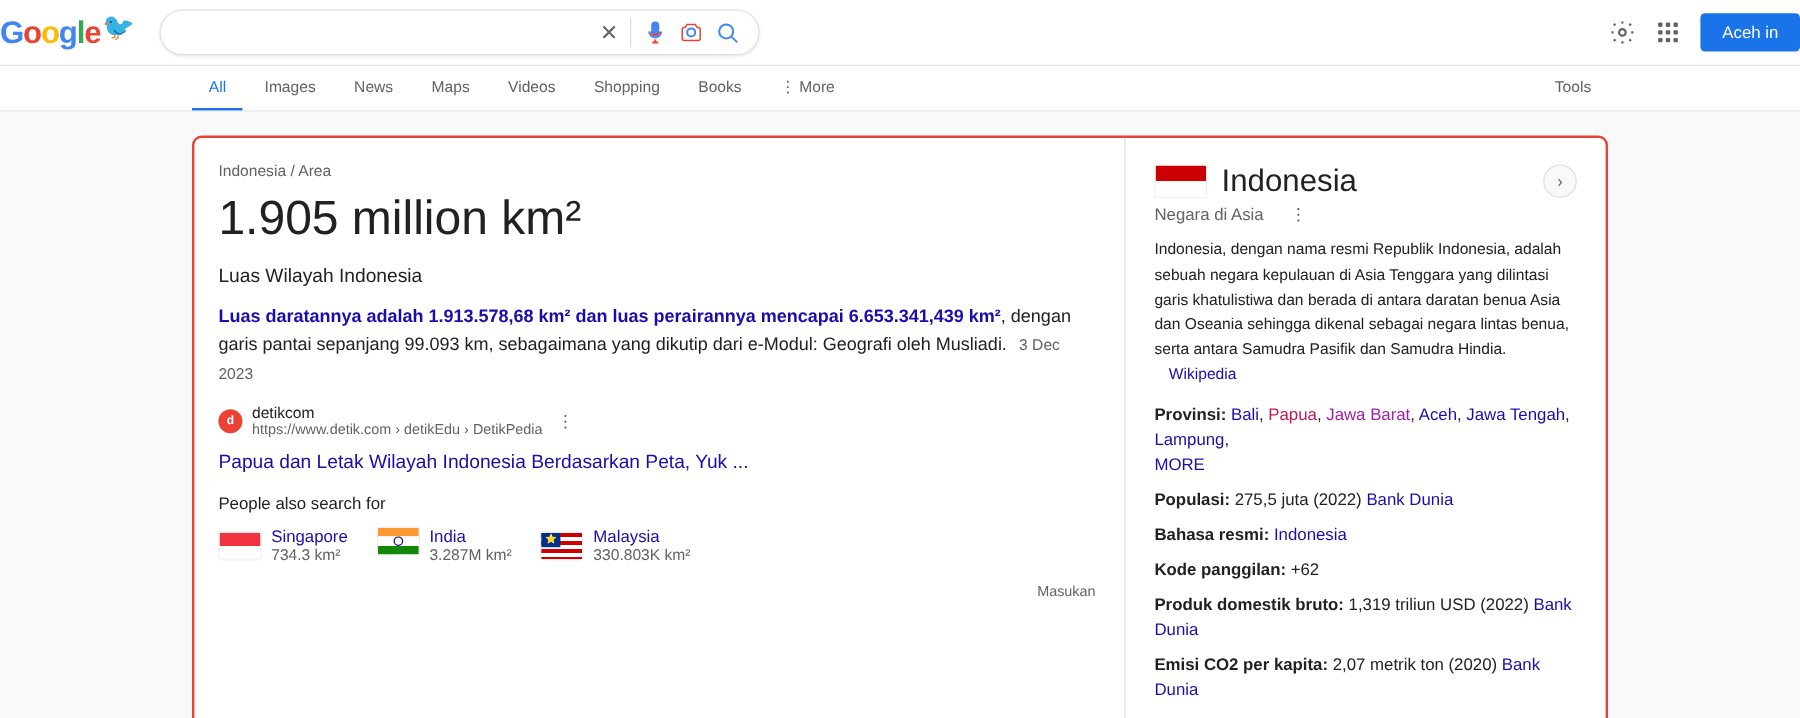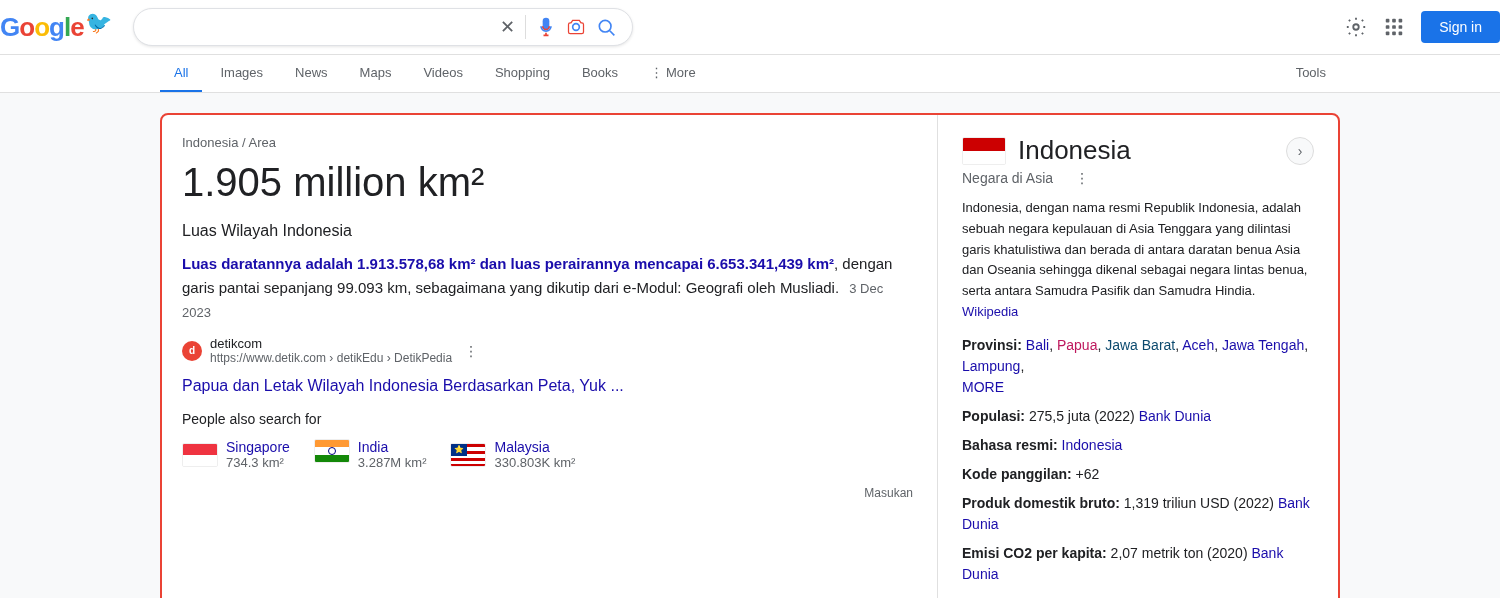--- a/index.html
+++ b/index.html
@@ -57,21 +57,21 @@
         <rect x="10" y="3" width="4" height="4" rx="1" fill="#5f6368"></rect>
         <rect x="17" y="3" width="4" height="4" rx="1" fill="#5f6368"></rect>
         <rect x="3" y="10" width="4" height="4" rx="1" fill="#5f6368"></rect>
         <rect x="10" y="10" width="4" height="4" rx="1" fill="#5f6368"></rect>
         <rect x="17" y="10" width="4" height="4" rx="1" fill="#5f6368"></rect>
         <rect x="3" y="17" width="4" height="4" rx="1" fill="#5f6368"></rect>
         <rect x="10" y="17" width="4" height="4" rx="1" fill="#5f6368"></rect>
         <rect x="17" y="17" width="4" height="4" rx="1" fill="#5f6368"></rect>
       </svg>
     </button>
-    <button style="background:#1a73e8; color:#fff; border:none; border-radius:4px; padding:8px 18px; font-size:14px; cursor:pointer; font-weight:500;">Sign in</button>
+    <button style="background:#1a73e8; color:#fff; border:none; border-radius:4px; padding:8px 18px; font-size:14px; cursor:pointer; font-weight:500;">Aceh in</button>
   </div>
 </div>
 
 <div style="display:flex; align-items:center; padding:0 160px; border-bottom:1px solid #e0e0e0; background:#fff; gap:4px;">
   <a style="padding:10px 14px; font-size:13px; color:#1a73e8; cursor:pointer; border-bottom:2px solid #1a73e8; text-decoration:none;">All</a>
   <a style="padding:10px 14px; font-size:13px; color:#5f6368; cursor:pointer; border-bottom:2px solid transparent; text-decoration:none;">Images</a>
   <a style="padding:10px 14px; font-size:13px; color:#5f6368; cursor:pointer; border-bottom:2px solid transparent; text-decoration:none;">News</a>
   <a style="padding:10px 14px; font-size:13px; color:#5f6368; cursor:pointer; border-bottom:2px solid transparent; text-decoration:none;">Maps</a>
   <a style="padding:10px 14px; font-size:13px; color:#5f6368; cursor:pointer; border-bottom:2px solid transparent; text-decoration:none;">Videos</a>
   <a style="padding:10px 14px; font-size:13px; color:#5f6368; cursor:pointer; border-bottom:2px solid transparent; text-decoration:none;">Shopping</a>
@@ -171,29 +171,29 @@
         <button style="width:28px; height:28px; border-radius:50%; border:1px solid #ddd; background:#f8f9fa; cursor:pointer; display:flex; align-items:center; justify-content:center; color:#5f6368; font-size:14px;">›</button>
       </div>
 
       <div style="font-size:14px; color:#5f6368; margin-bottom:12px; display:flex; align-items:center; gap:22px;">
         <span>Negara di Asia</span>
         <span style="cursor:pointer;">⋮</span>
       </div>
 
       <div style="font-size:13px; color:#202124; line-height:1.6; margin-bottom:12px;">
         <span>Indonesia, dengan nama resmi Republik Indonesia, adalah sebuah negara kepulauan di Asia Tenggara yang dilintasi garis khatulistiwa dan berada di antara daratan benua Asia dan Oseania sehingga dikenal sebagai negara lintas benua, serta antara Samudra Pasifik dan Samudra Hindia.</span>
-        <a style="color:#1a0dab; text-decoration:none; margin-left:0;">Wikipedia</a>
+        <a style="color:#1a0dab; text-decoration:none; margin-left:12px;">Wikipedia</a>
       </div>
 
 
       <div style="margin-bottom:8px; font-size:14px; line-height:1.5;">
         <strong>Provinsi:</strong>
         <a style="color:#1a0dab; text-decoration:none;">Bali</a>,
         <a style="color:#be185d; text-decoration:none;">Papua</a>,
-        <a style="color:#0c4a6e; text-decoration:none;">Jawa Barat</a>,
+        <a style="color:#a21caf; text-decoration:none;">Jawa Barat</a>,
         <a style="color:#1a0dab; text-decoration:none;">Aceh</a>,
         <a style="color:#1a0dab; text-decoration:none;">Jawa Tengah</a>,
         <a style="color:#1a0dab; text-decoration:none;">Lampung</a>,
         <br><a style="color:#1a0dab; text-decoration:none;">MORE</a>
       </div>
 
       <div style="margin-bottom:8px; font-size:14px; line-height:1.5;">
         <strong>Populasi:</strong> 275,5 juta (2022) <a style="color:#1a0dab; text-decoration:none;">Bank Dunia</a>
       </div>
 

